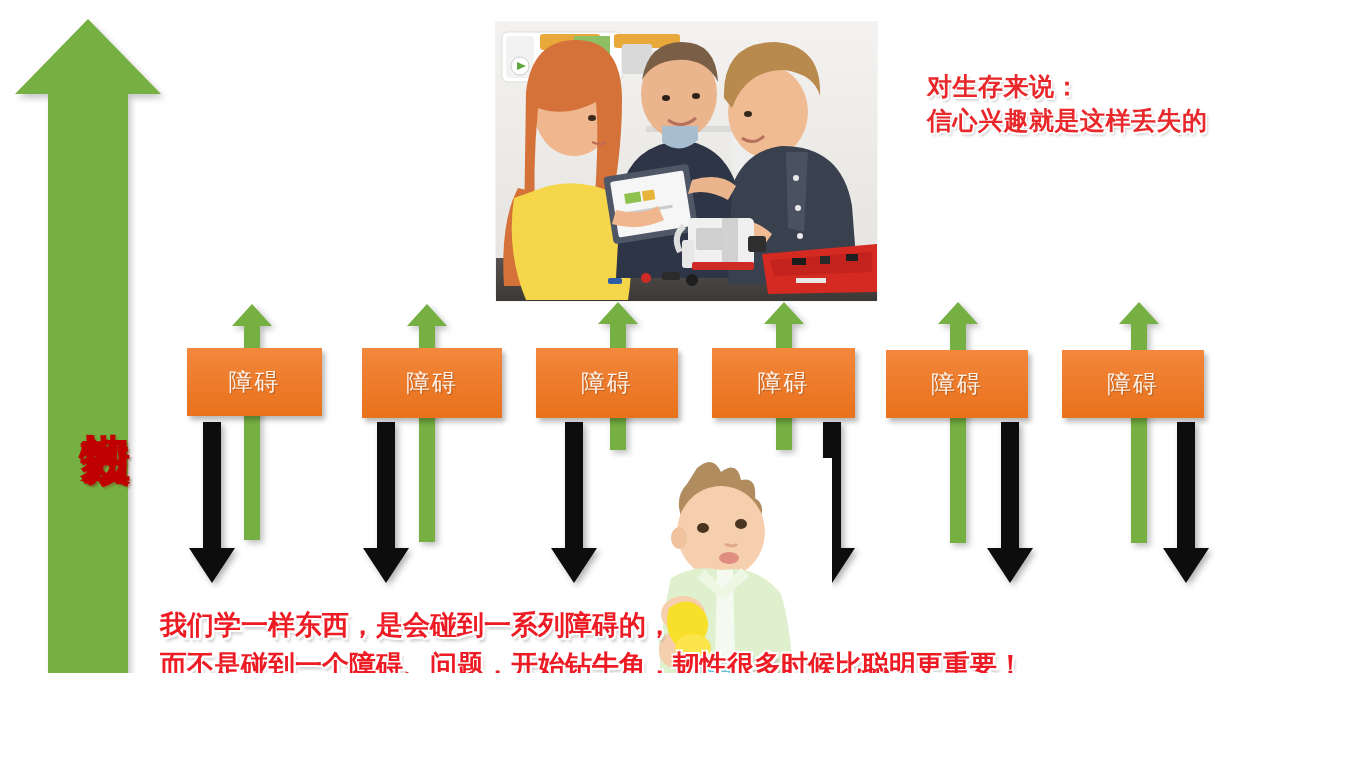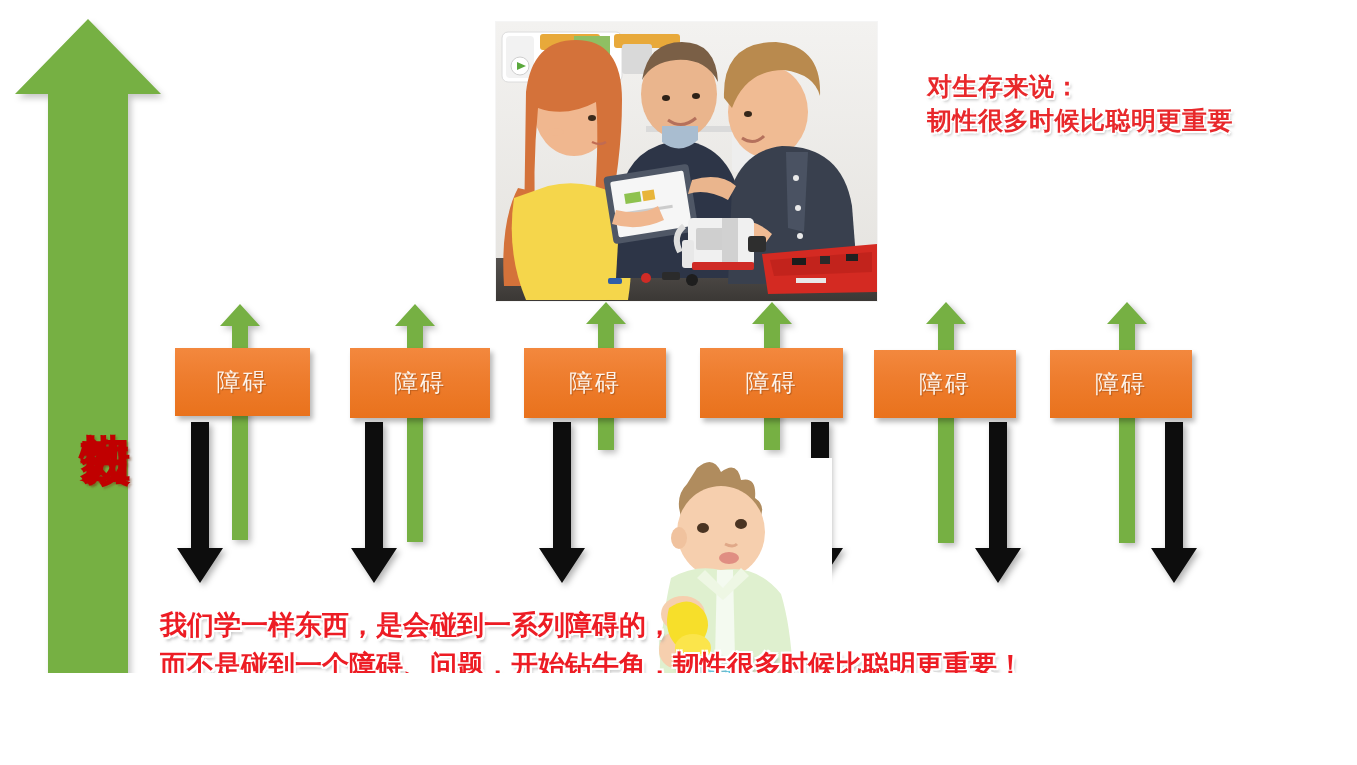--- a/index.html
+++ b/index.html
@@ -2,21 +2,21 @@
 <html><head>
 <meta charset="utf-8">
 <style>
   * { margin:0; padding:0; box-sizing:border-box; }
   html,body { width:1357px; height:765px; }
   body {
     background:#ffffff;
     font-family:"Liberation Sans","DejaVu Sans",sans-serif;
     overflow:hidden;
   }
-  #stage { position:relative; width:1357px; height:673px; background:#fff; overflow:hidden; }
+  #stage { position:relative; width:1357px; height:673px; background:#fff; overflow:hidden;padding-left:12px; }
 
   
   .big-arrow { position:absolute; left:8px; top:14px; width:160px; height:715px; }
   .big-arrow svg { display:block; width:160px; height:715px;
      filter:drop-shadow(3px 4px 3px rgba(0,0,0,0.22)); }
   .big-arrow-label {
     position:absolute; left:50px; top:255px; width:78px;
     text-align:center; color:#C00000;
     font-family:"DejaVu Serif","Liberation Serif",serif;
     font-size:50px; font-weight:700; line-height:1.18;
@@ -89,21 +89,21 @@
   <div class="big-arrow">
     <svg viewBox="0 0 160 715" preserveAspectRatio="none" aria-hidden="true">
       <polygon points="80,6 152,78 152,255 152,78 152,78" fill="none"></polygon>
       <path d="M80,5 L153,80 L120,80 L120,712 L40,712 L40,80 L7,80 Z" fill="#76B043"></path>
     </svg>
     <div class="big-arrow-label">韧性毅力</div>
   </div>
 
   <div class="headline">
     <div>对生存来说：</div>
-    <div>韧性很多时候比聪明更重要</div>
+    <div>信心兴趣就是这样丢失的</div>
   </div>
 
   <div class="photo photo-lego">
     <svg width="381" height="279" viewBox="0 0 381 279" preserveAspectRatio="none" aria-hidden="true">
       <defs>
         <linearGradient id="wallg" x1="0" y1="0" x2="0" y2="1">
           <stop offset="0" stop-color="#f3f2f0"></stop>
             <stop offset="1" stop-color="#e4e2de"></stop>
         </linearGradient>
         <linearGradient id="deskg" x1="0" y1="0" x2="0" y2="1">

